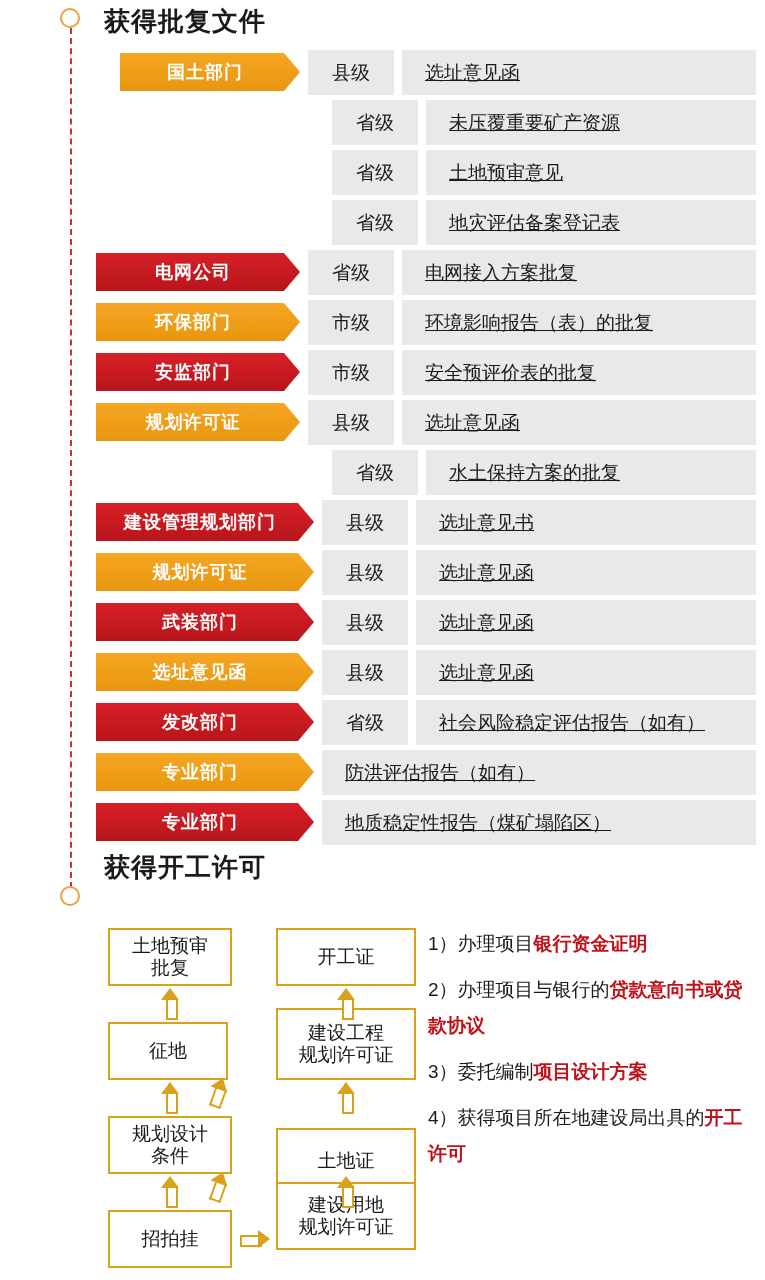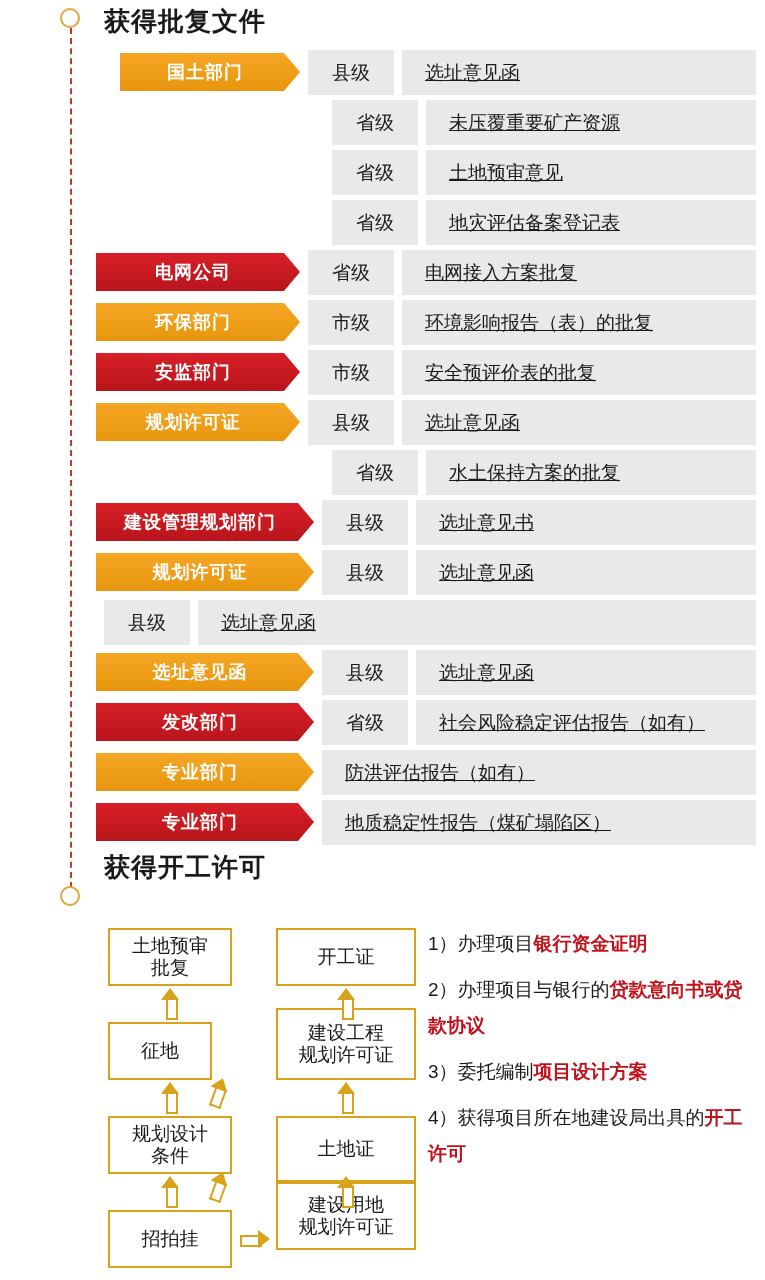--- a/index.html
+++ b/index.html
@@ -294,20 +294,21 @@
       <div class="desc">选址意见书</div>
     </div>
 
     <div class="row">
       <div class="tag orange w3">规划许可证</div>
       <div class="level">县级</div>
       <div class="desc">选址意见函</div>
     </div>
 
     <div class="row">
+      <div class="tag red w3">武装部门</div>
       <div class="level">县级</div>
       <div class="desc">选址意见函</div>
     </div>
 
     <div class="row">
       <div class="tag orange w3">选址意见函</div>
       <div class="level">县级</div>
       <div class="desc">选址意见函</div>
     </div>
 
@@ -327,27 +328,27 @@
       <div class="desc wide">地质稳定性报告（煤矿塌陷区）</div>
     </div>
 
   </div>
 
   <div class="bottom">
 
     <div class="flow">
 
       <div class="node" style="left:8px; top:10px; width:124px; height:58px;">土地预审<br>批复</div>
-      <div class="node" style="left:8px; top:104px; width:104px; height:58px;">征地</div>
+      <div class="node" style="left:8px; top:104px; width:120px; height:58px;">征地</div>
       <div class="node" style="left:8px; top:198px; width:124px; height:58px;">规划设计<br>条件</div>
       <div class="node" style="left:8px; top:292px; width:124px; height:58px;">招拍挂</div>
 
       <div class="node" style="left:176px; top:10px; width:140px; height:58px;">开工证</div>
       <div class="node" style="left:176px; top:90px; width:140px; height:72px;">建设工程<br>规划许可证</div>
-      <div class="node" style="left:176px; top:198px; width:140px; height:66px;">土地证</div>
+      <div class="node" style="left:176px; top:210px; width:140px; height:66px;">土地证</div>
       <div class="node" style="left:176px; top:264px; width:140px; height:68px;">建设用地<br>规划许可证</div>
 
       <div class="up-arrow" style="left:61px; top:70px;"></div>
       <div class="up-arrow" style="left:61px; top:164px;"></div>
       <div class="up-arrow" style="left:61px; top:258px;"></div>
 
       <div class="up-arrow" style="left:237px; top:70px;"></div>
       <div class="up-arrow" style="left:237px; top:164px;"></div>
       <div class="up-arrow" style="left:237px; top:258px;"></div>
 

